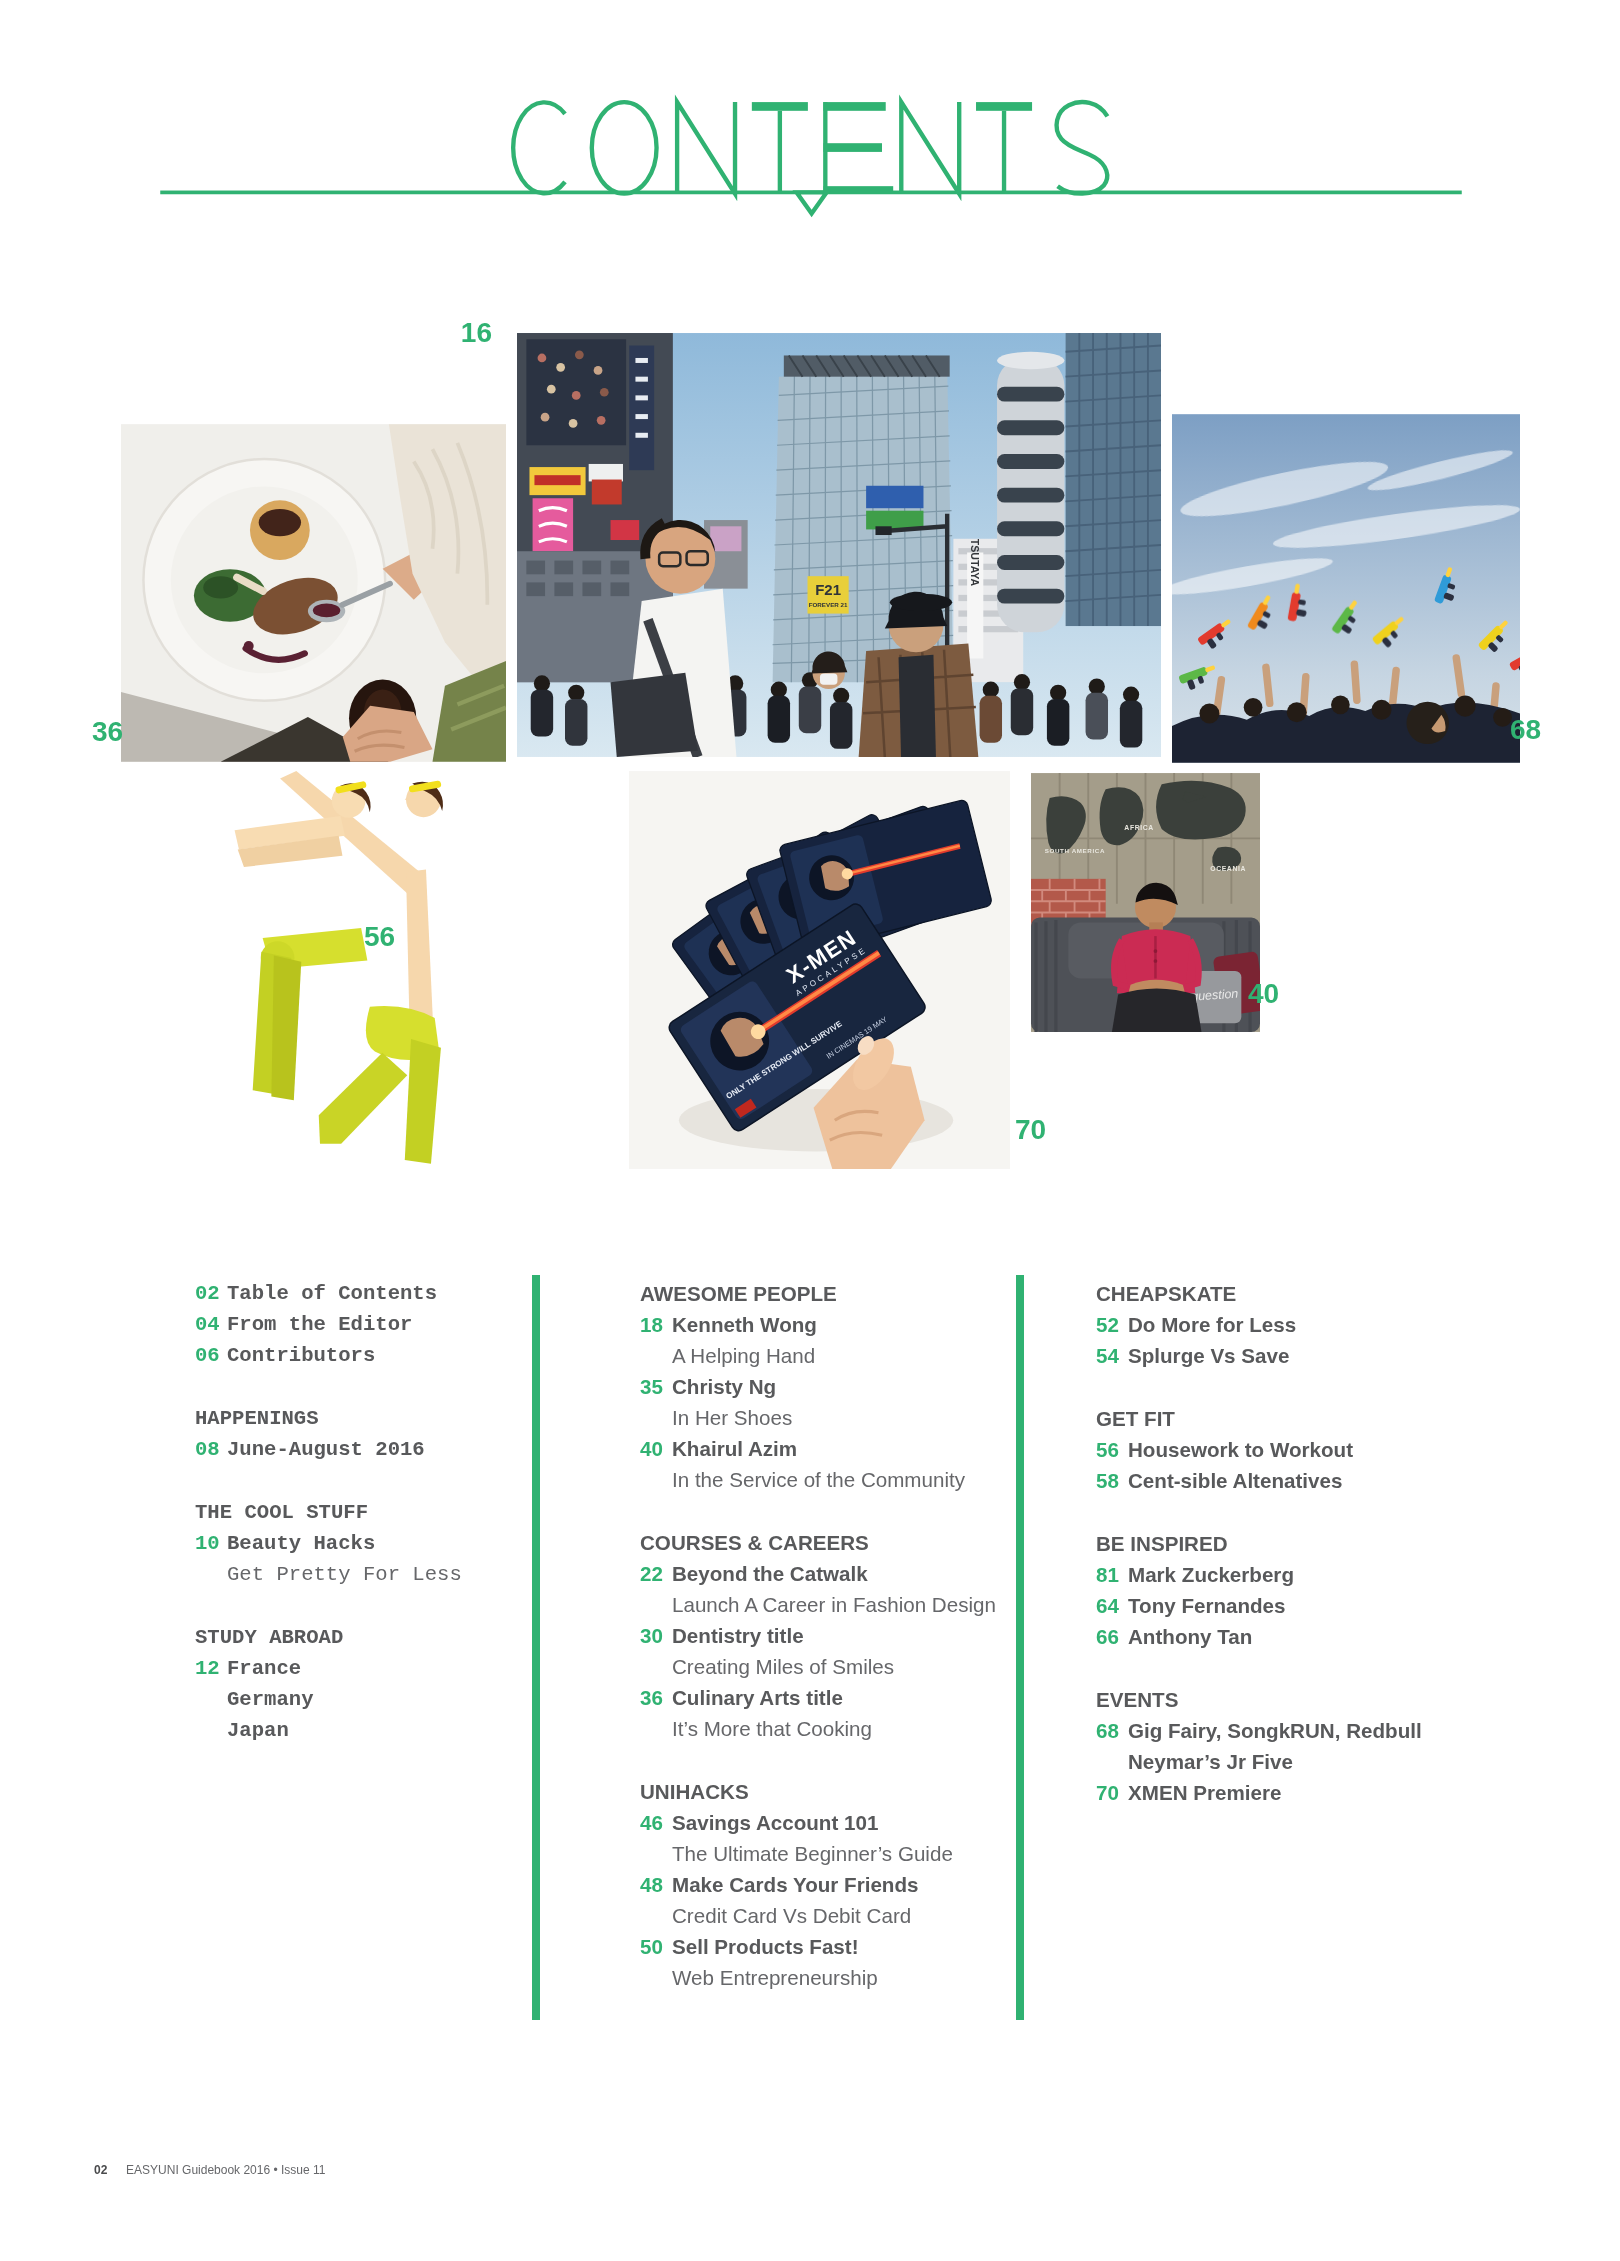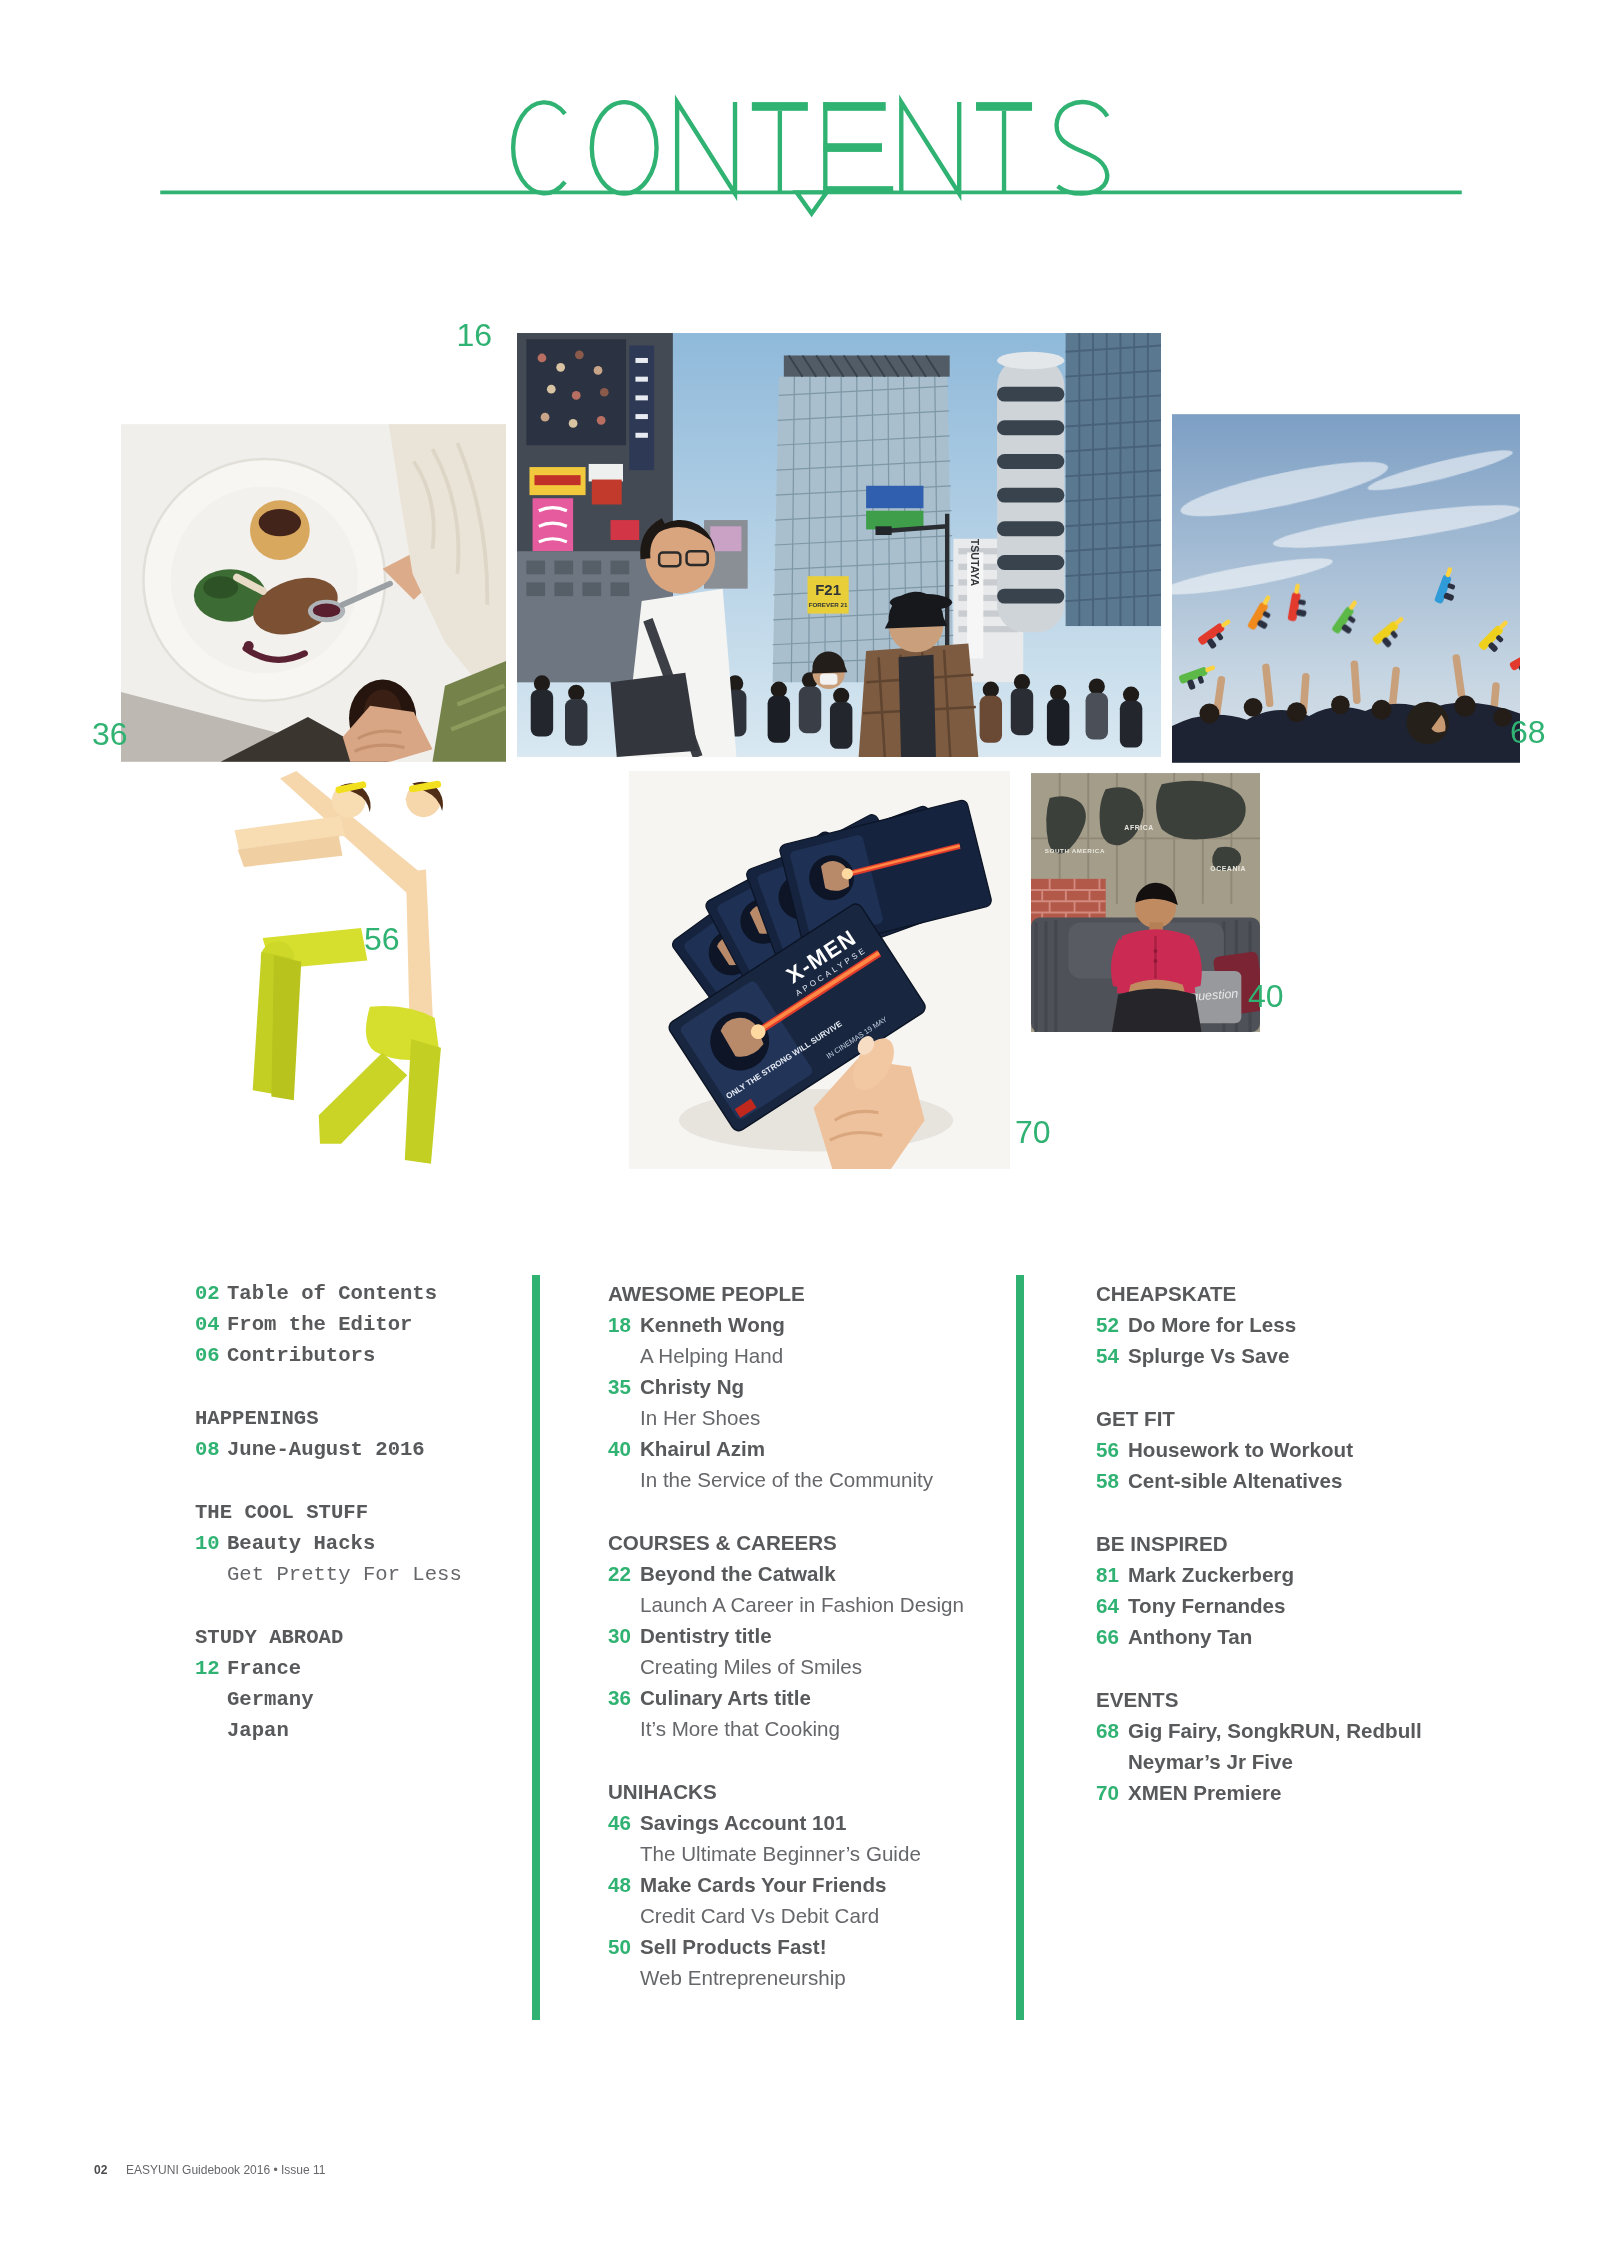--- a/index.html
+++ b/index.html
@@ -12,21 +12,21 @@
         font-family:"Liberation Sans", sans-serif;}
 
   
   .contents-svg{position:absolute;left:156px;top:94px;width:1310px;height:137px;}
   .issue{position:absolute;left:0;top:221px;width:1620px;text-align:center;
          font-size:25px;letter-spacing:1.2px;color:var(--dark);}
 
   
   figure{margin:0;padding:16px;position:absolute;}
   figure svg{display:block;width:100%;height:100%;}
-  .pagenum{position:absolute;font-size:32px;font-weight:normal;color:var(--accent);line-height:1;}
+  .pagenum{position:absolute;font-size:28px;font-weight:bold;color:var(--accent);line-height:1;}
 
   
   .toc-col{position:absolute;top:1278px;}
   .toc-divider{position:absolute;top:1275px;width:7.5px;height:745px;background:var(--accent);}
   .toc-row,.toc-header{height:31px;line-height:31px;font-size:20.6px;white-space:nowrap;}
   .toc-header{font-weight:bold;color:var(--dark);}
   .toc-num{display:inline-block;width:32px;font-weight:bold;color:var(--accent);}
   .toc-title{font-weight:bold;color:var(--dark);}
   .toc-sub{color:var(--light);}
   .toc-gap{height:32px;}
@@ -459,21 +459,21 @@
       <div class="toc-gap"></div>
       <div class="toc-header">THE COOL STUFF</div>
       <div class="toc-row"><span class="toc-num">10</span><span class="toc-title">Beauty Hacks</span></div>
       <div class="toc-row"><span class="toc-num"></span><span class="toc-sub">Get Pretty For Less</span></div>
       <div class="toc-gap"></div>
       <div class="toc-header">STUDY ABROAD</div>
       <div class="toc-row"><span class="toc-num">12</span><span class="toc-title">France</span></div>
       <div class="toc-row"><span class="toc-num"></span><span class="toc-title">Germany</span></div>
       <div class="toc-row"><span class="toc-num"></span><span class="toc-title">Japan</span></div>
     </div>
-  <div class="toc-col" style="left:608px;">
+  <div class="toc-col" style="left:640px;">
       <div class="toc-header">AWESOME PEOPLE</div>
       <div class="toc-row"><span class="toc-num">18</span><span class="toc-title">Kenneth Wong</span></div>
       <div class="toc-row"><span class="toc-num"></span><span class="toc-sub">A Helping Hand</span></div>
       <div class="toc-row"><span class="toc-num">35</span><span class="toc-title">Christy Ng</span></div>
       <div class="toc-row"><span class="toc-num"></span><span class="toc-sub">In Her Shoes</span></div>
       <div class="toc-row"><span class="toc-num">40</span><span class="toc-title">Khairul Azim</span></div>
       <div class="toc-row"><span class="toc-num"></span><span class="toc-sub">In the Service of the Community</span></div>
       <div class="toc-gap"></div>
       <div class="toc-header">COURSES &amp; CAREERS</div>
       <div class="toc-row"><span class="toc-num">22</span><span class="toc-title">Beyond the Catwalk</span></div>

